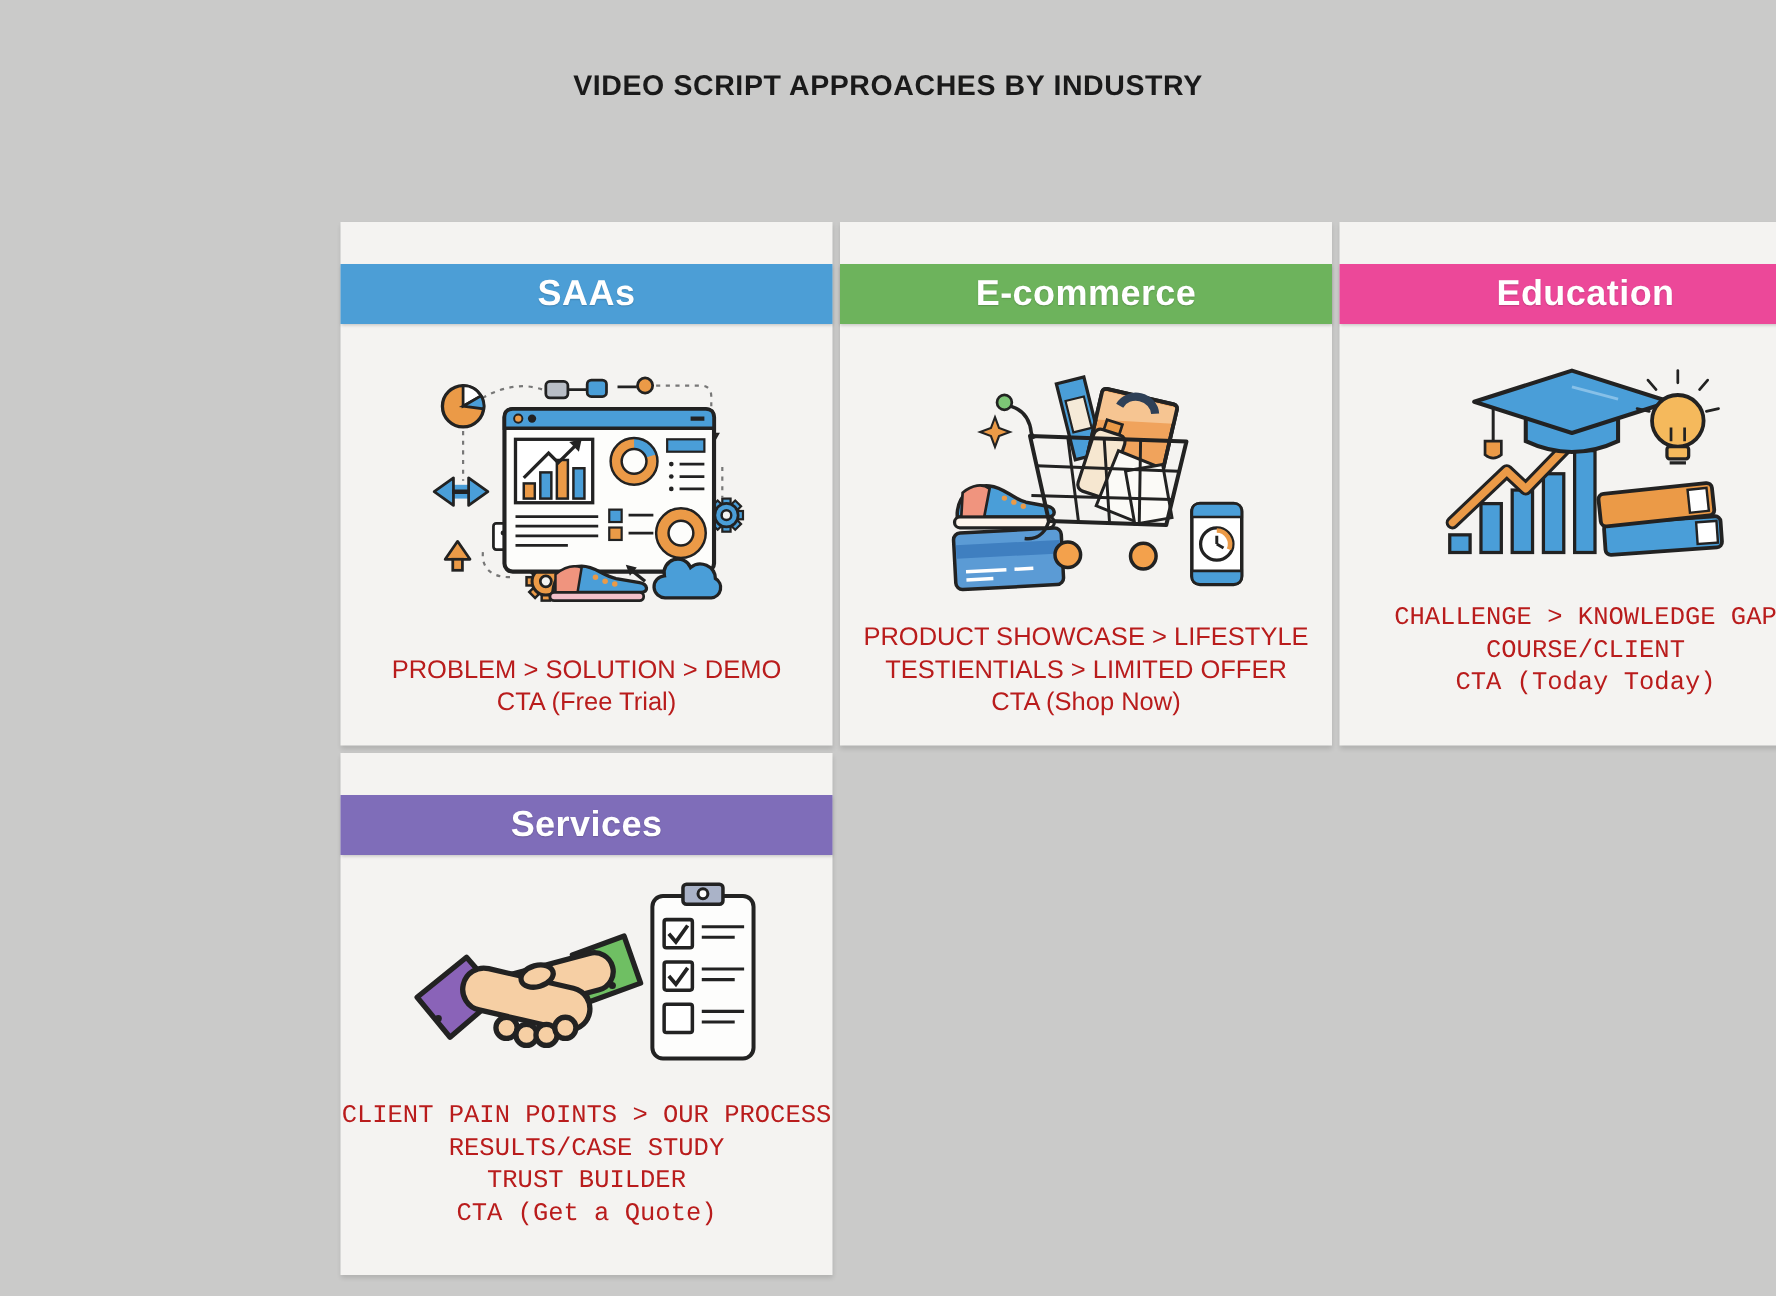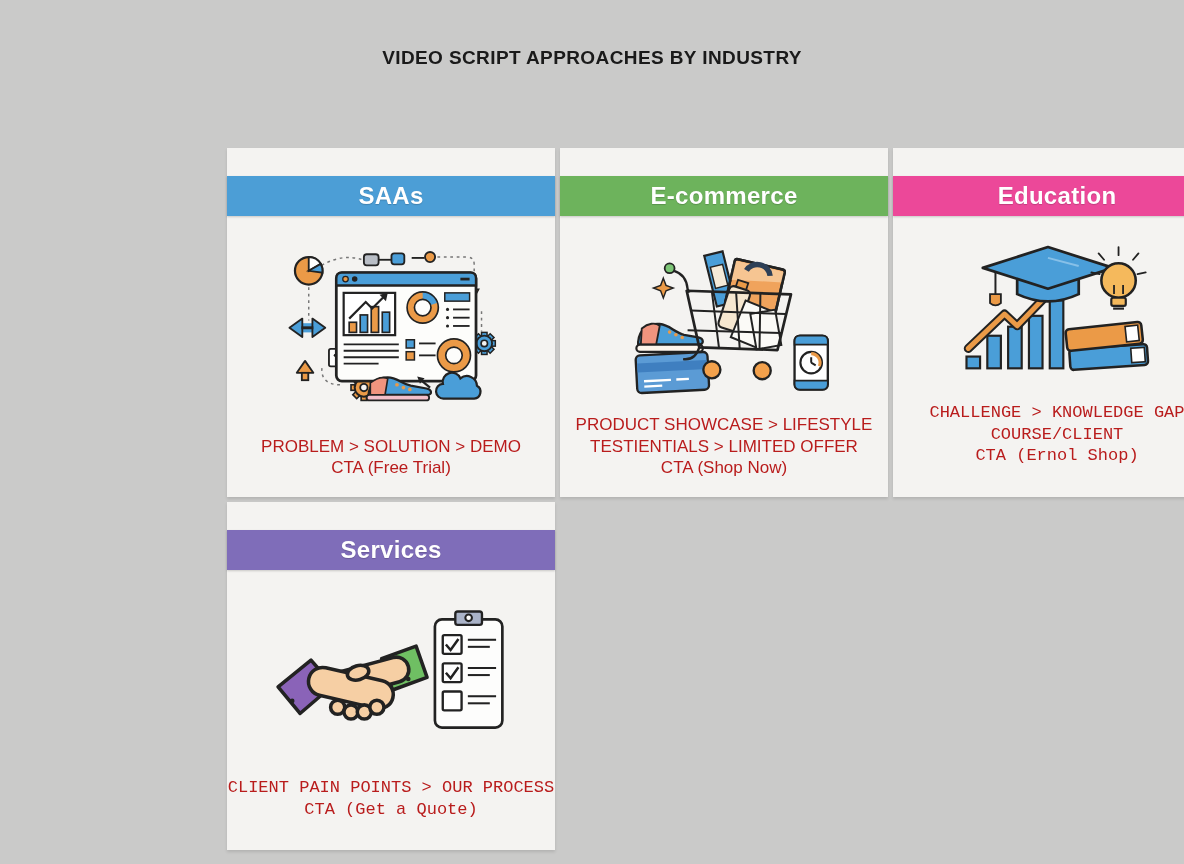--- a/index.html
+++ b/index.html
@@ -291,21 +291,21 @@
           <g transform="rotate(-6 160 107)">
             <rect x="120" y="97" width="84" height="24" rx="4" fill="#eb9a47" stroke="#222" stroke-width="2.8"></rect>
             <rect x="186" y="100.5" width="14" height="17" fill="#fff" stroke="#222" stroke-width="1.8"></rect>
           </g>
         </g>
       </svg>
     </div>
     <div class="lines">
       <div>CHALLENGE &gt; KNOWLEDGE GAP</div>
       <div>COURSE/CLIENT</div>
-      <div>CTA (Ernol Shop)</div>
+      <div>CTA (Today Today)</div>
     </div>
   </section>
 
   <section class="cell bottom">
     <header class="bar" style="background-color: rgb(127, 109, 185);">
       <span>Services</span>
     </header>
     <div class="icon-wrap">
       <svg viewBox="0 0 300 190" width="236" height="149">
         <g>
@@ -344,17 +344,19 @@
             <line x1="248" y1="88" x2="284" y2="88"></line>
               <line x1="248" y1="97" x2="276" y2="97"></line>
             <line x1="248" y1="124" x2="284" y2="124"></line>
               <line x1="248" y1="133" x2="276" y2="133"></line>
           </g>
         </g>
       </svg>
     </div>
     <div class="lines">
       <div>CLIENT PAIN POINTS &gt; OUR PROCESS</div>
+      <div>RESULTS/CASE STUDY</div>
+      <div>TRUST BUILDER</div>
       <div>CTA (Get a Quote)</div>
     </div>
   </section>
 
 </div>
 
 </body></html>

